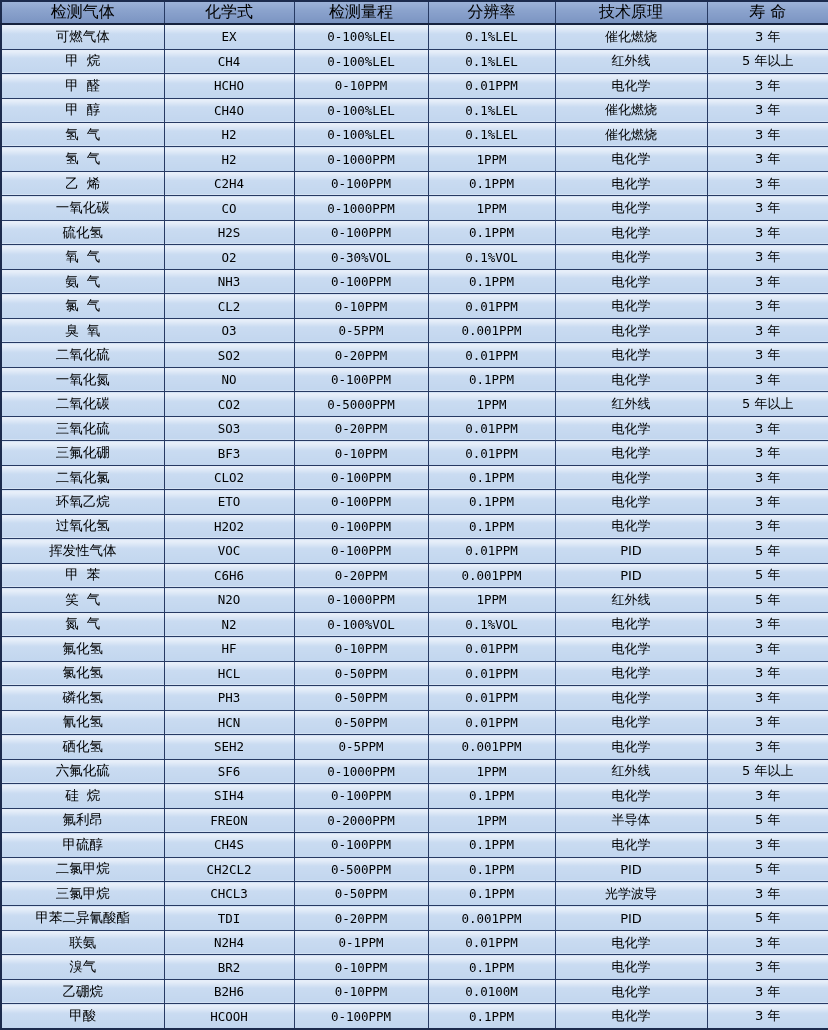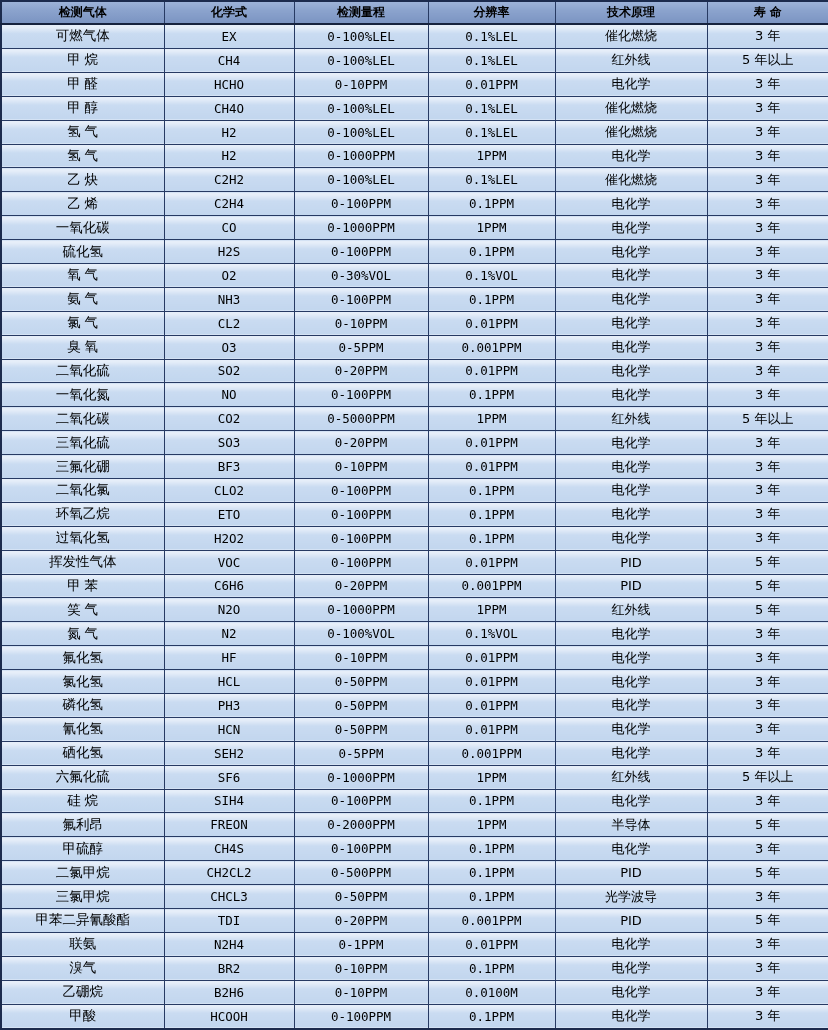--- a/index.html
+++ b/index.html
@@ -25,32 +25,32 @@
     text-align: center;
     vertical-align: middle;
     padding: 0 2px;
     color: #000000;
     white-space: nowrap;
     overflow: hidden;
     height: 21px;
   }
   thead th {
     background: linear-gradient(180deg, #9db3d8 0%, #8ba3cd 40%, #7b94c2 100%);
-    font-weight: bold;
-    font-size: 12px;
+    font-weight: normal;
+    font-size: 16px;
     border-bottom: 2px solid #16223e;
     font-family: "DejaVu Sans", "Liberation Sans", sans-serif;
   }
   tbody td {
     background: linear-gradient(180deg, #e6eef9 0%, #e6eef9 10%, #c9dbf1 38%, #c2d6ee 100%);
     font-size: 12.5px;
   }
   tbody td.gas-name {
     font-size: 13.5px;
-    font-family: Liberation Sans, sans-serif;
+    font-family: Liberation Mono, monospace;
   }
   tbody td.principle, tbody td.lifespan {
     font-size: 13px;
     font-family: "DejaVu Sans", "Liberation Sans", sans-serif;
   }
 </style>
 </head>
 <body>
 
 <table data-name="gas-table">
@@ -115,28 +115,20 @@
       </tr>
       <tr data-name="table-row">
         <td class="gas-name" data-name="table-cell-gas-name">氢 气</td>
         <td class="formula" data-name="table-cell-formula">H2</td>
         <td class="range" data-name="table-cell-range">0-1000PPM</td>
         <td class="resolution" data-name="table-cell-resolution">1PPM</td>
         <td class="principle" data-name="table-cell-principle">电化学</td>
         <td class="lifespan" data-name="table-cell-lifespan">3 年</td>
       </tr>
       <tr data-name="table-row">
-        <td class="gas-name" data-name="table-cell-gas-name">乙 炔</td>
-        <td class="formula" data-name="table-cell-formula">C2H2</td>
-        <td class="range" data-name="table-cell-range">0-100%LEL</td>
-        <td class="resolution" data-name="table-cell-resolution">0.1%LEL</td>
-        <td class="principle" data-name="table-cell-principle">催化燃烧</td>
-        <td class="lifespan" data-name="table-cell-lifespan">3 年</td>
-      </tr>
-      <tr data-name="table-row">
         <td class="gas-name" data-name="table-cell-gas-name">乙 烯</td>
         <td class="formula" data-name="table-cell-formula">C2H4</td>
         <td class="range" data-name="table-cell-range">0-100PPM</td>
         <td class="resolution" data-name="table-cell-resolution">0.1PPM</td>
         <td class="principle" data-name="table-cell-principle">电化学</td>
         <td class="lifespan" data-name="table-cell-lifespan">3 年</td>
       </tr>
       <tr data-name="table-row">
         <td class="gas-name" data-name="table-cell-gas-name">一氧化碳</td>
         <td class="formula" data-name="table-cell-formula">CO</td>

